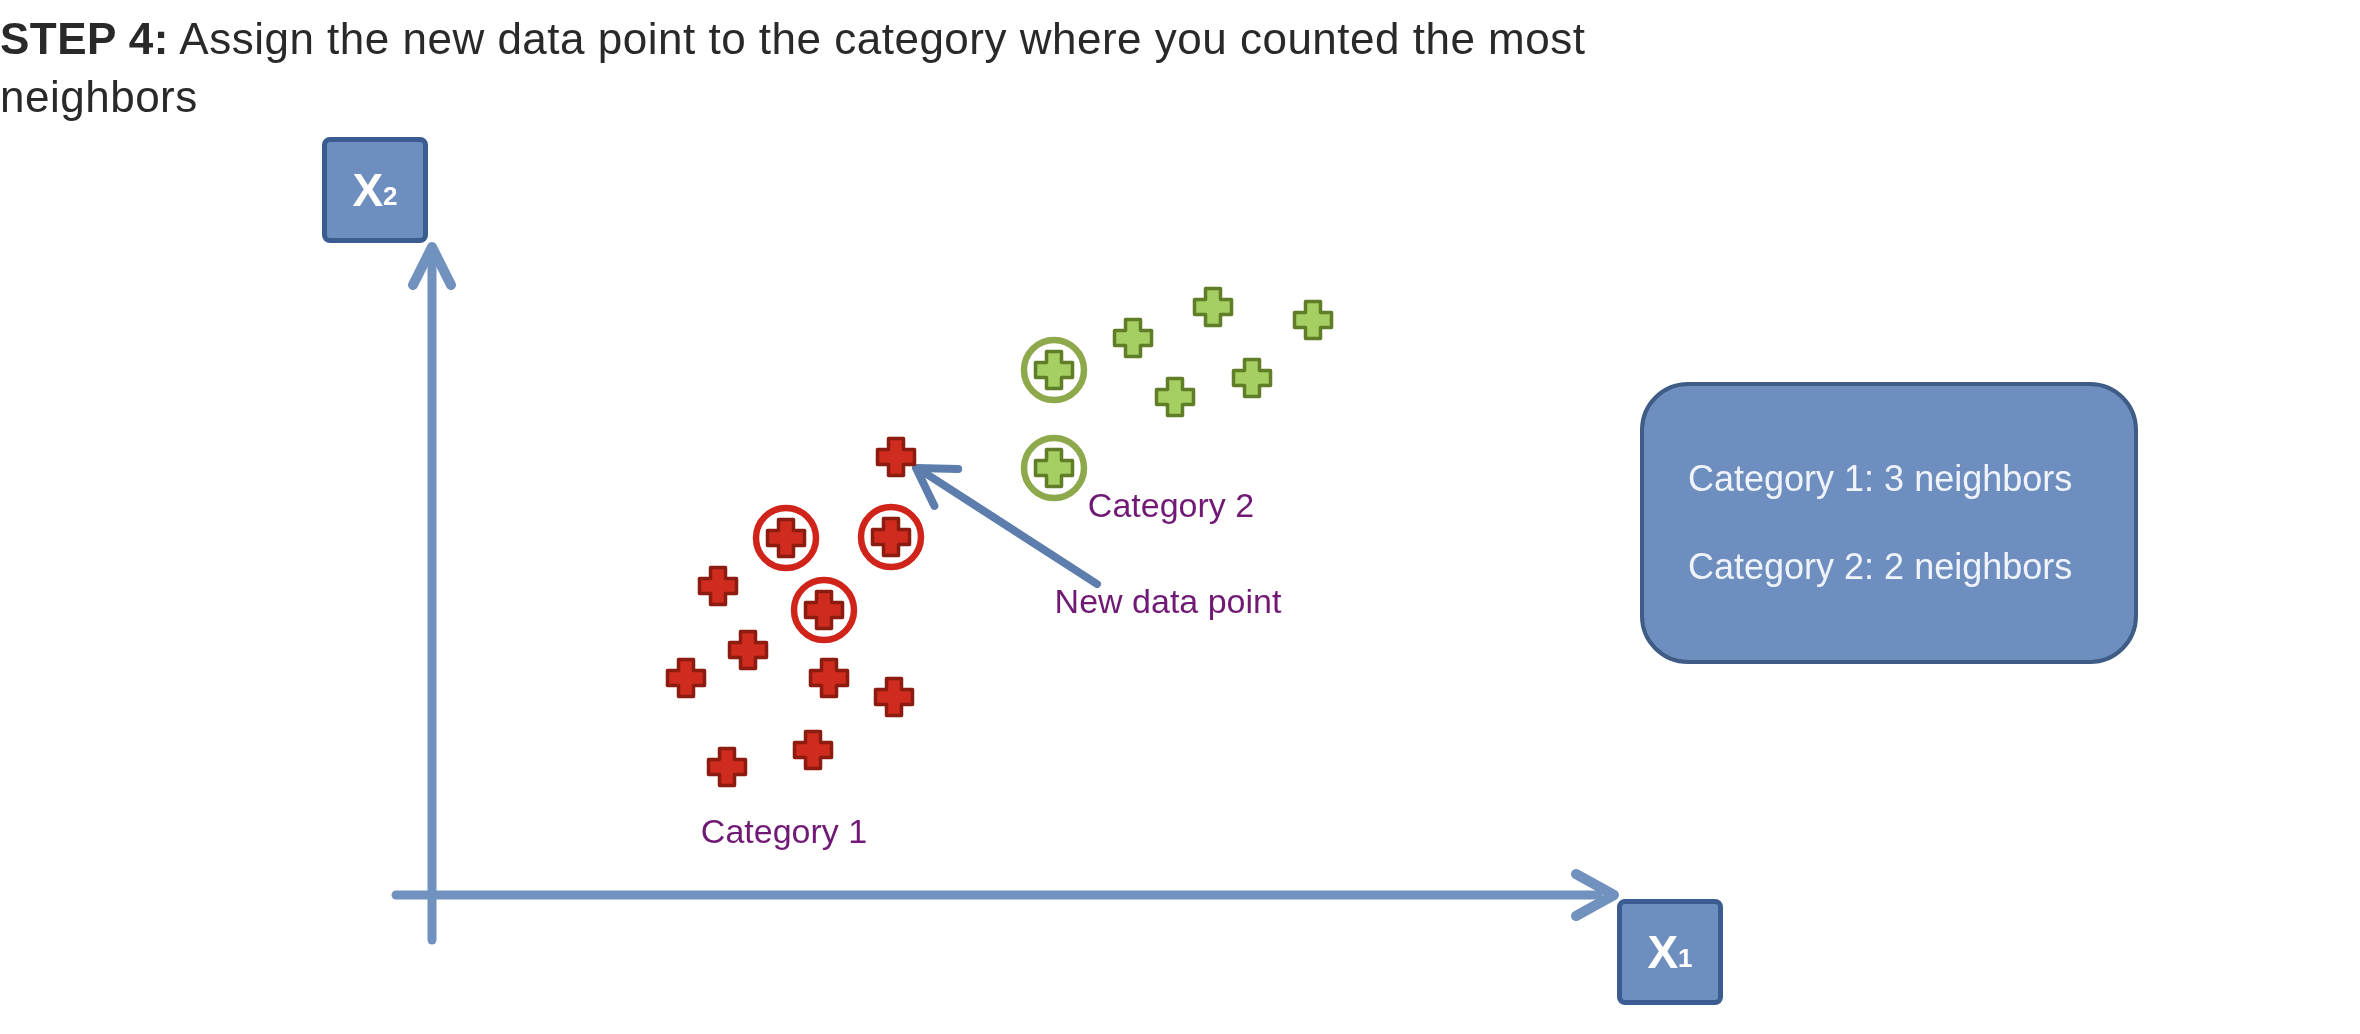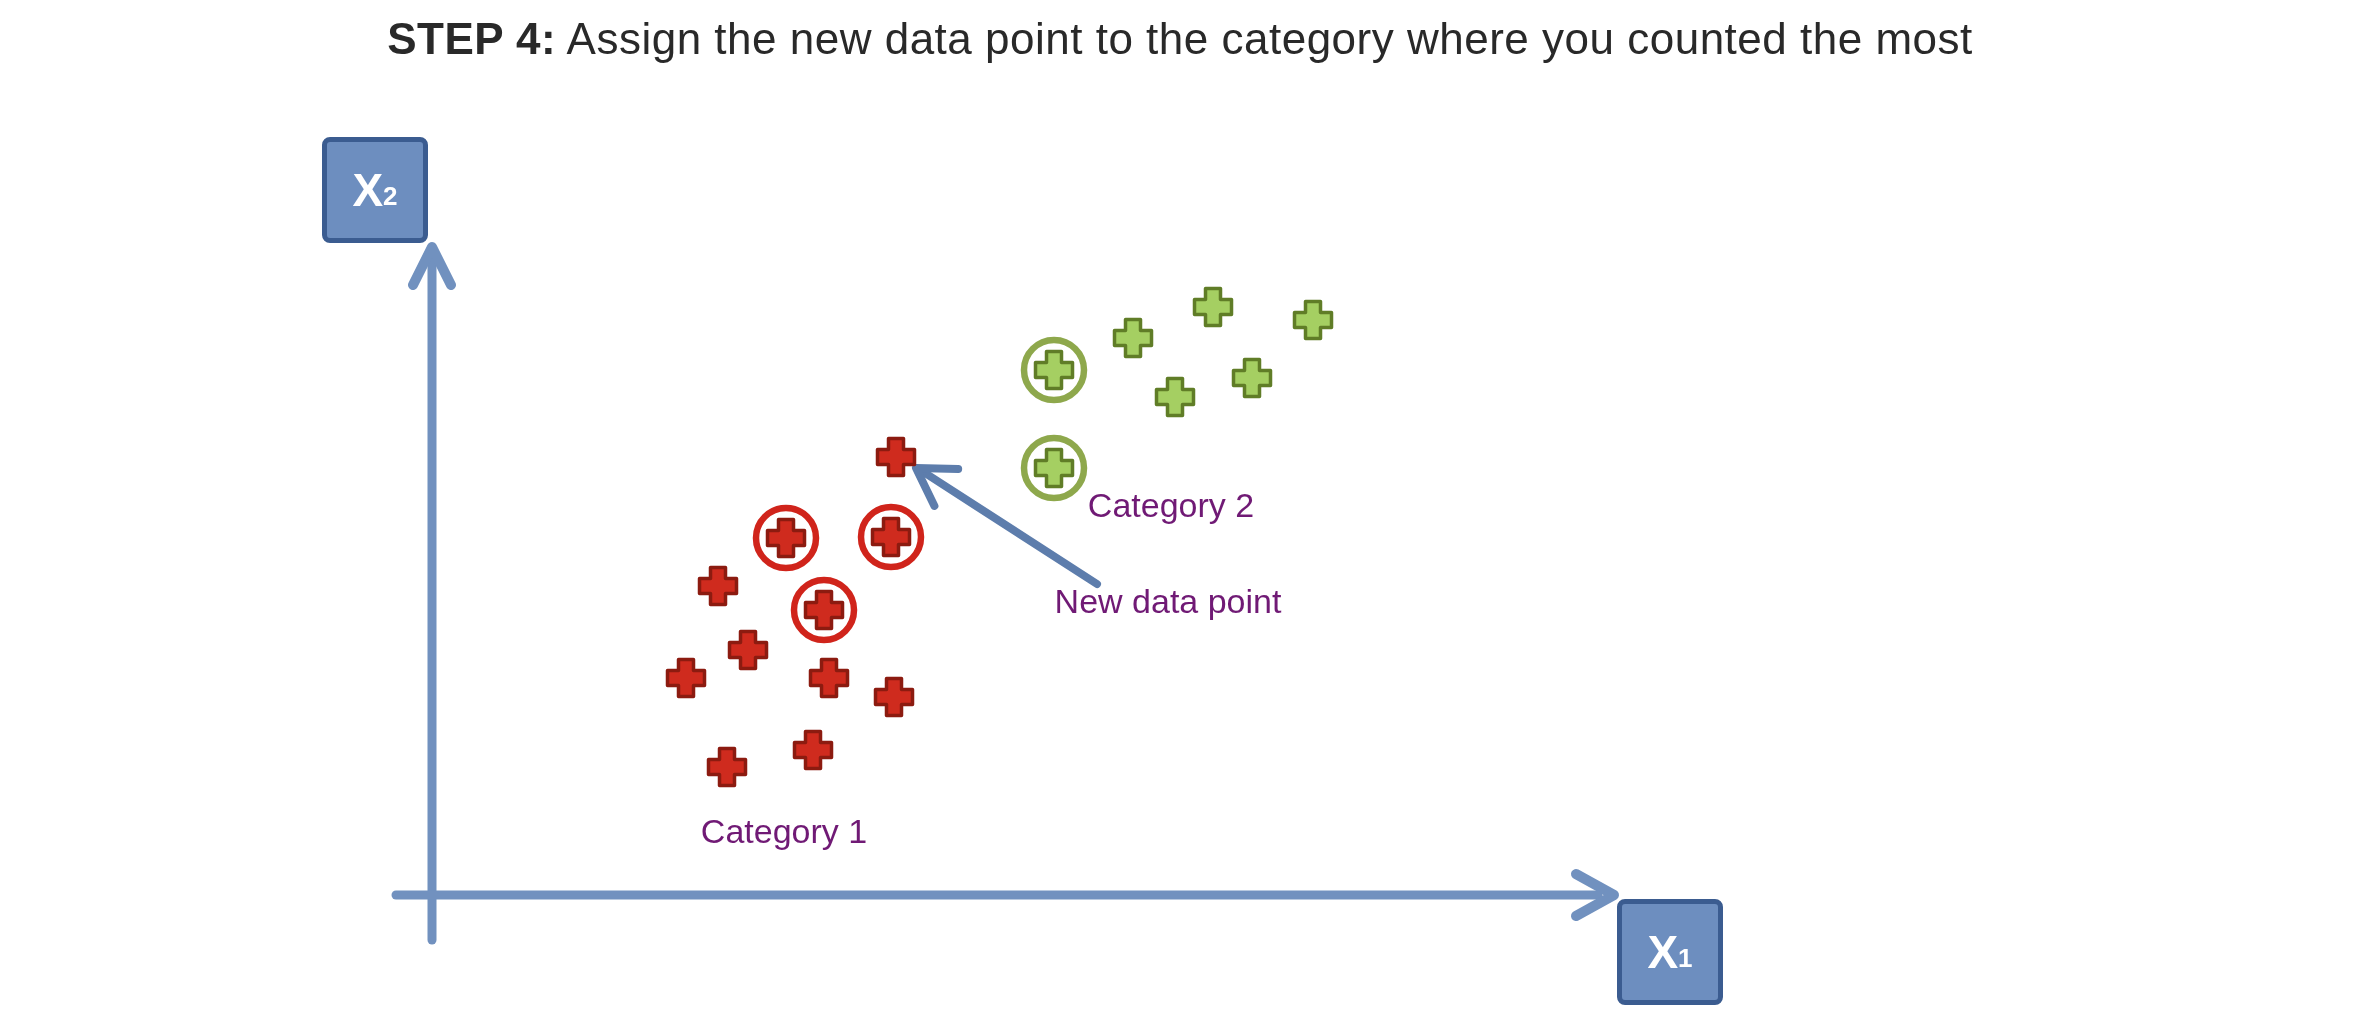--- a/index.html
+++ b/index.html
@@ -1,21 +1,21 @@
 <!DOCTYPE html>
 <html><head>
 <meta charset="utf-8">
 <style>
   html,body{margin:0;padding:0;background:#ffffff;}
   body{width:2360px;height:1034px;overflow:hidden;position:relative;
        font-family:"Liberation Sans", sans-serif;}
   .stage{position:absolute;inset:0;background:#ffffff;}
 
   
-  .title{position:absolute;top:10px;left:0;width:100%;text-align:center;
+  .title{position:absolute;top:10px;left:0;width:100%;text-align:left;
          color:#292929;font-size:44px;line-height:58px;letter-spacing:.5px;}
   .title .prefix{font-weight:700;}
 
   
   svg.plot{position:absolute;left:0;top:0;width:2360px;height:1034px;}
   .axis{stroke:#7191bf;stroke-width:9;fill:none;stroke-linecap:round;}
   .axis-head{stroke:#7191bf;stroke-width:10;fill:none;stroke-linecap:round;stroke-linejoin:round;}
   .ann-arrow{stroke:#5d7dac;stroke-width:8;fill:none;stroke-linecap:round;stroke-linejoin:round;}
 
   
@@ -42,20 +42,21 @@
             gap:48px;padding-left:44px;}
   .info-box .line{line-height:1.1;}
 </style>
 </head>
 <body>
 
 <div class="stage">
 
   <div class="title">
     <div><span class="prefix">STEP 4:</span><span> Assign the new data point to the category where you counted the most</span></div>
+    <div>neighbors</div>
   </div>
 
   <svg class="plot" id="plot" viewBox="0 0 2360 1034">
 
     <line class="axis" x1="432" y1="940" x2="432" y2="262"></line>
     <path class="axis-head" d="M 413 285 L 432 247 L 451 285"></path>
 
     <line class="axis" x1="396" y1="895" x2="1598" y2="895"></line>
     <path class="axis-head" d="M 1576 874 L 1614 895 L 1576 916"></path>
 
@@ -131,14 +132,18 @@
     </div>
   <div class="axis-box x1-box">
       <span>X</span>
       <sub>1</sub>
     </div>
 
   <div class="pt-label cat1-label">Category 1</div>
   <div class="pt-label cat2-label">Category 2</div>
   <div class="pt-label newpt-label">New data point</div>
 
+  <div class="info-box">
+    <div class="line">Category 1: 3 neighbors</div>
+    <div class="line">Category 2: 2 neighbors</div>
+  </div>
 
 </div>
 
 </body></html>

